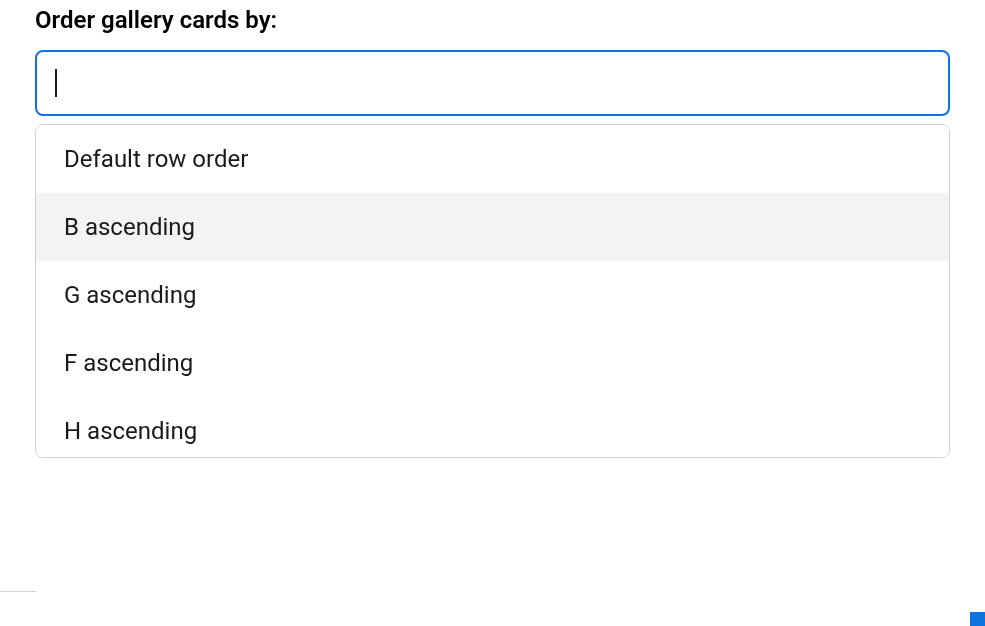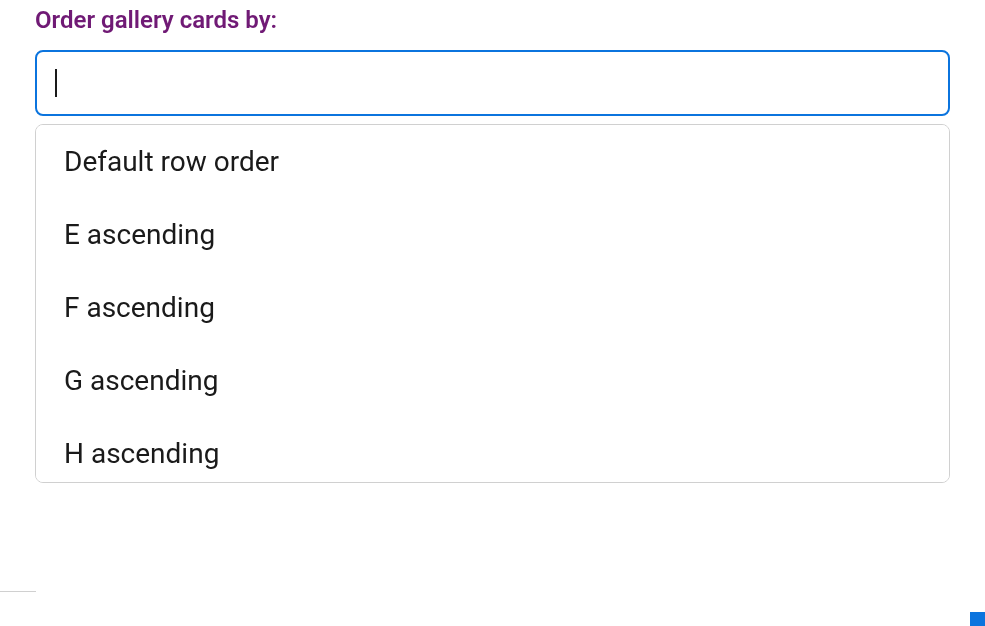--- a/index.html
+++ b/index.html
@@ -17,21 +17,21 @@
       position: relative;
     }
     
     .container {
       padding: 6px 35px 0 35px;
     }
     
     .label {
       font-size: 24px;
       font-weight: 600;
-      color: #701a75;
+      color: #000000;
       margin-bottom: 16px;
     }
     
     .input-box {
       width: 100%;
       height: 66px;
       border: 2px solid #0b74de;
       border-radius: 8px;
       padding: 0 18px;
       font-size: 24px;
@@ -57,21 +57,21 @@
       margin-top: 8px;
       width: 100%;
       border: 1px solid #d0d0d0;
       border-radius: 8px;
       background: #ffffff;
       overflow: hidden;
     }
     
     .dropdown-option {
       padding: 20px 28px;
-      font-size: 28px;
+      font-size: 24px;
       color: #1a1a1a;
       cursor: pointer;
       background: #ffffff;
     }
     
     .dropdown-option.highlighted {
       background: #f1f3f5;
     }
     
     .dropdown-option:last-child {
@@ -101,21 +101,21 @@
 
 <div class="container">
   <div class="label">Order gallery cards by:</div>
 
   <div class="input-box">
     <div class="cursor"></div>
   </div>
 
   <div class="dropdown">
     <div class="dropdown-option">Default row order</div>
-    <div class="dropdown-option">E ascending</div>
+    <div class="dropdown-option highlighted">B ascending</div>
+    <div class="dropdown-option">G ascending</div>
     <div class="dropdown-option">F ascending</div>
-    <div class="dropdown-option">G ascending</div>
     <div class="dropdown-option">H ascending</div>
   </div>
 </div>
 
 <div class="bottom-line"></div>
 <div class="bottom-blue-tab"></div>
 
 </body></html>

